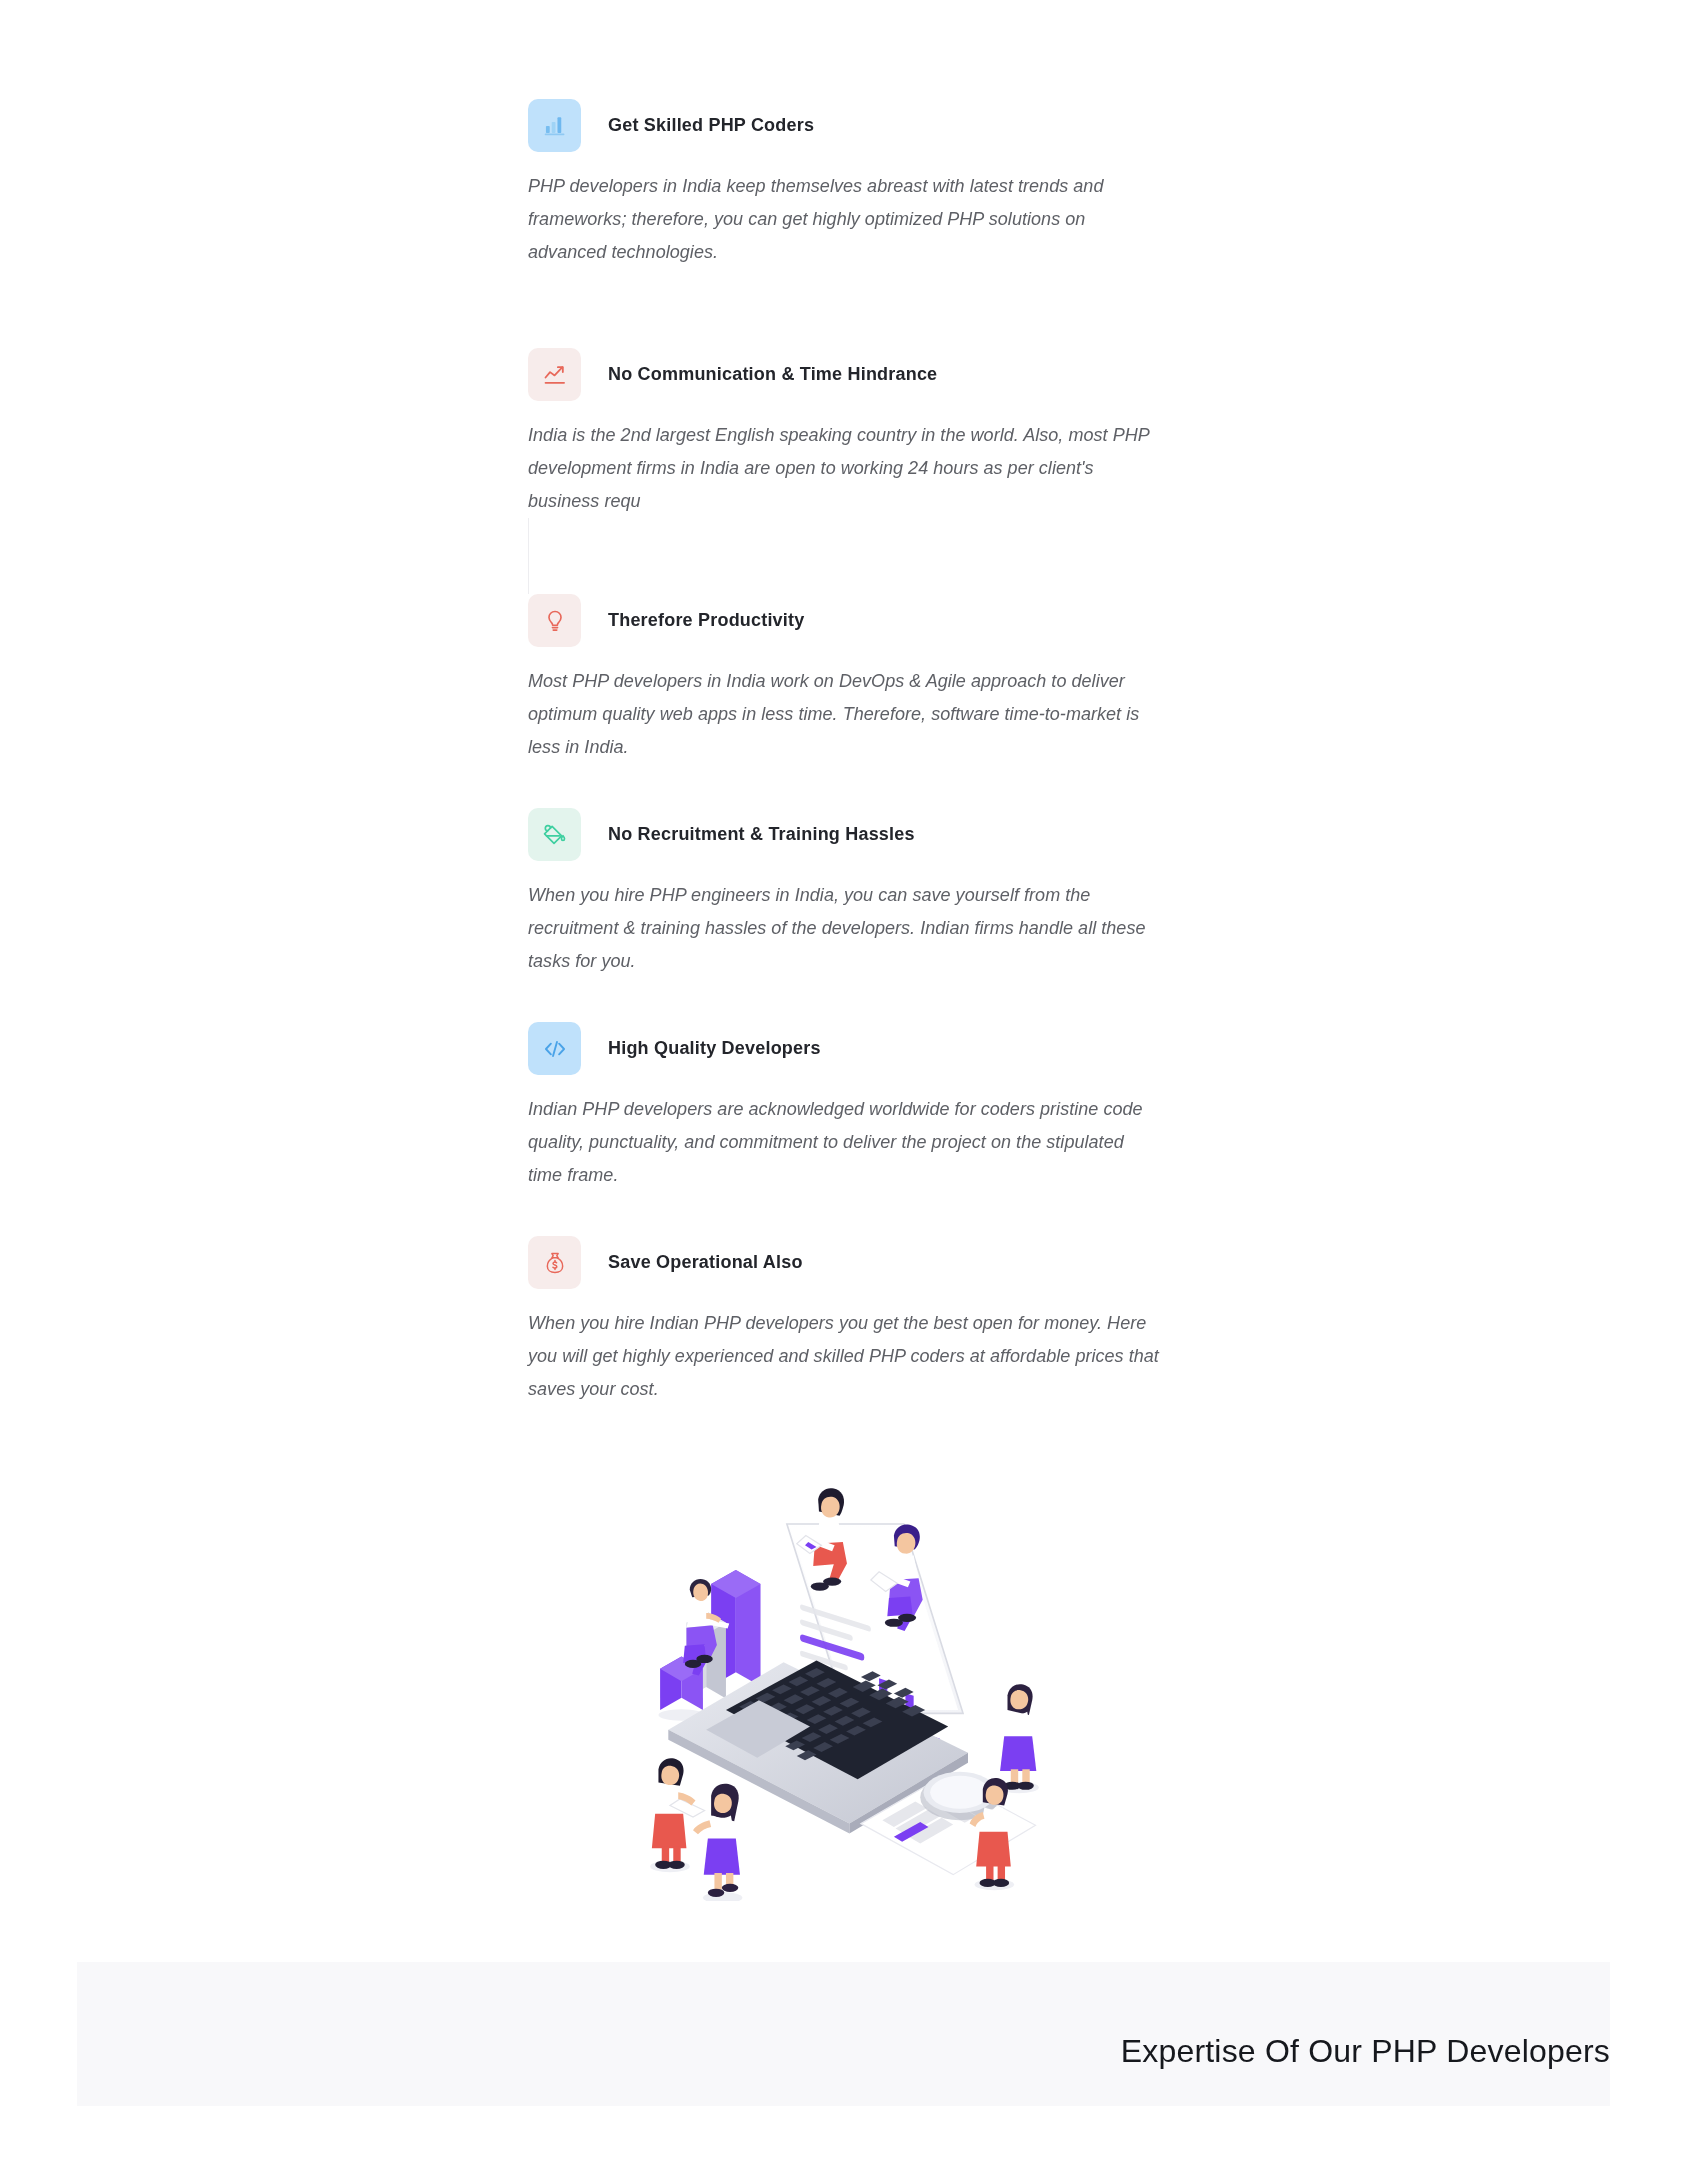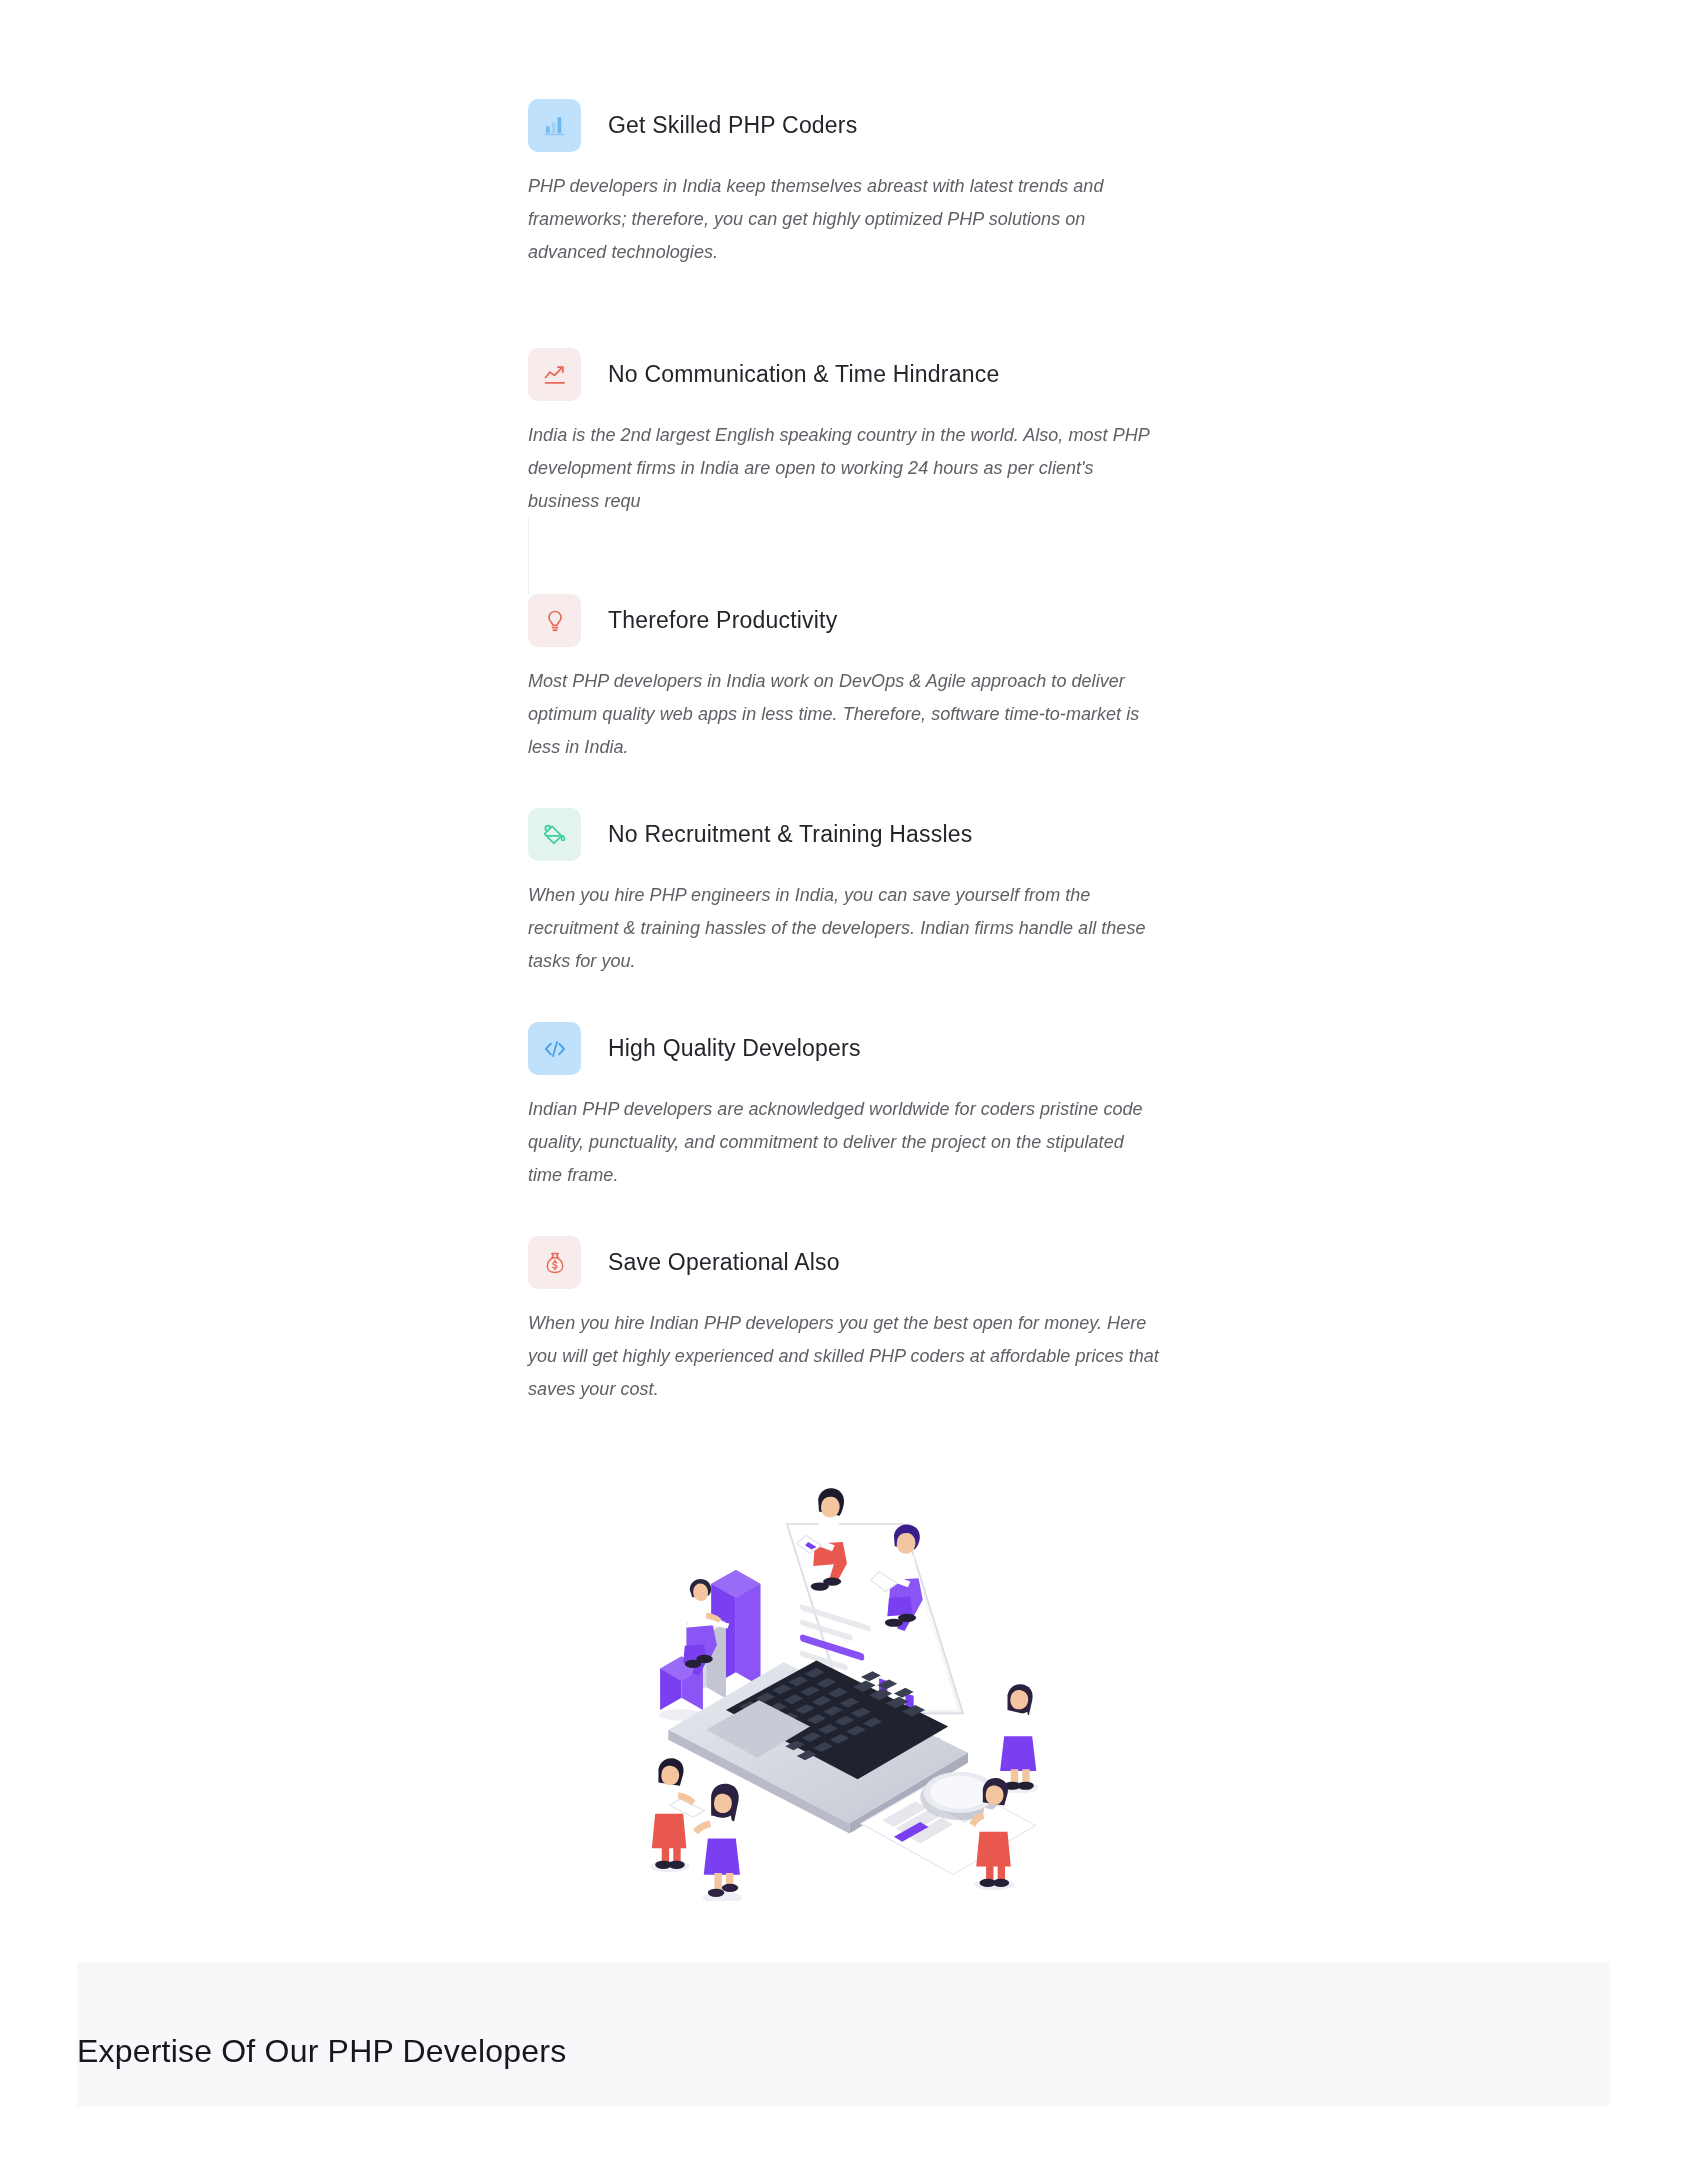--- a/index.html
+++ b/index.html
@@ -45,22 +45,22 @@
     flex: 0 0 53px;
     display: flex;
     align-items: center;
     justify-content: center;
   }
 
   .icon-box svg { display: block; }
 
   .benefit-title {
     margin-left: 27px;
-    font-size: 23px;
-    font-weight: 400;
+    font-size: 18px;
+    font-weight: 700;
     letter-spacing: 0.2px;
     color: #23252b;
     white-space: nowrap;
   }
 
   .benefit-body {
     margin-top: 18px;
     font-size: 18px;
     line-height: 33px;
     color: #5e6066;
@@ -100,21 +100,21 @@
     width: 1533px;
     height: 144px;
     background: #f8f8fa;
   }
 
   .band-title {
     position: absolute;
     left: 0;
     right: 0;
     top: 71px;
-    text-align: left;
+    text-align: right;
     font-size: 32px;
     font-weight: 400;
     letter-spacing: 0.2px;
     color: #16181d;
   }
 </style>
 </head>
 <body>
 
 <div class="page">

